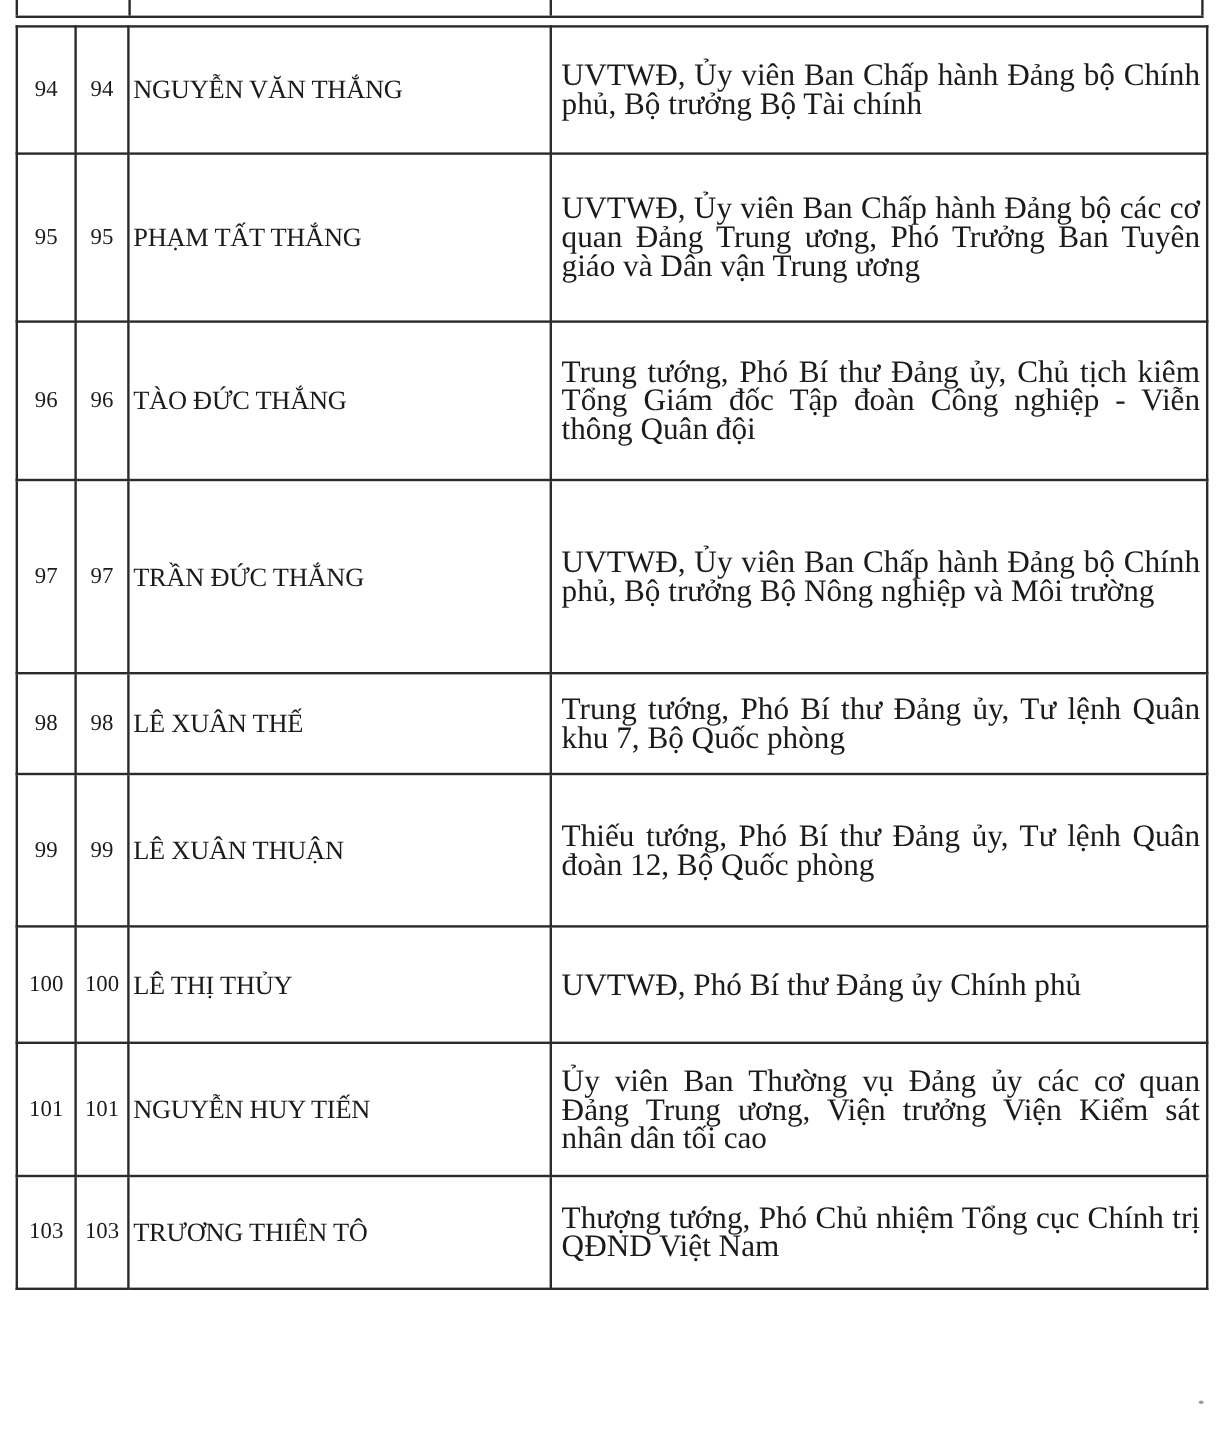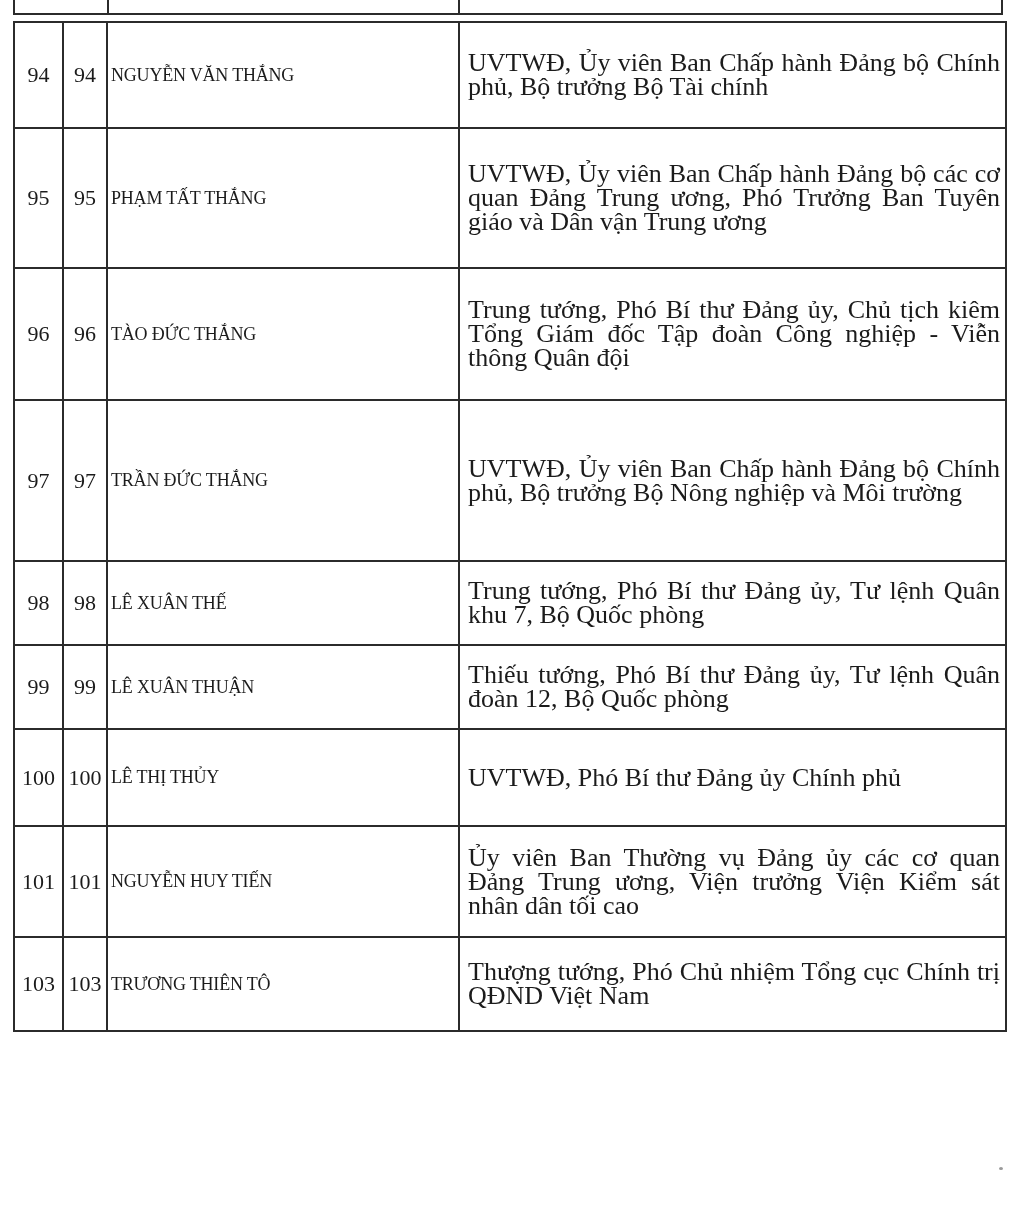--- a/index.html
+++ b/index.html
@@ -45,25 +45,25 @@
     vertical-align: middle;
     overflow: hidden;
   }
   col.c-no1  { width: 49px; }
   col.c-no2  { width: 44px; }
   col.c-name { width: 352px; }
   col.c-pos  { width: 547px; }
 
   td.num {
     text-align: center;
-    font-size: 22px;
+    font-size: 19px;
     padding: 0 2px;
   }
   td.name {
-    font-size: 18px;
+    font-size: 22px;
     padding: 0 2px 0 3px;
     letter-spacing: -0.2px;
     white-space: nowrap;
   }
   td.pos {
     font-size: 26px;
     line-height: 24px;
     text-align: justify;
     padding: 2px 5px 2px 8px;
   }
@@ -120,21 +120,21 @@
           <td class="num">97</td>
           <td class="name">TRẦN ĐỨC THẮNG</td>
           <td class="pos">UVTWĐ, Ủy viên Ban Chấp hành Đảng bộ Chính phủ, Bộ trưởng Bộ Nông nghiệp và Môi trường</td>
         </tr>
         <tr style="height: 84px; margin-top: 15px;">
           <td class="num">98</td>
           <td class="num">98</td>
           <td class="name">LÊ XUÂN THẾ</td>
           <td class="pos">Trung tướng, Phó Bí thư Đảng ủy, Tư lệnh Quân khu 7, Bộ Quốc phòng</td>
         </tr>
-        <tr style="height: 84px;">
+        <tr style="height: 127px;">
           <td class="num">99</td>
           <td class="num">99</td>
           <td class="name">LÊ XUÂN THUẬN</td>
           <td class="pos">Thiếu tướng, Phó Bí thư Đảng ủy, Tư lệnh Quân đoàn 12, Bộ Quốc phòng</td>
         </tr>
         <tr style="height: 97px;">
           <td class="num">100</td>
           <td class="num">100</td>
           <td class="name">LÊ THỊ THỦY</td>
           <td class="pos">UVTWĐ, Phó Bí thư Đảng ủy Chính phủ</td>

